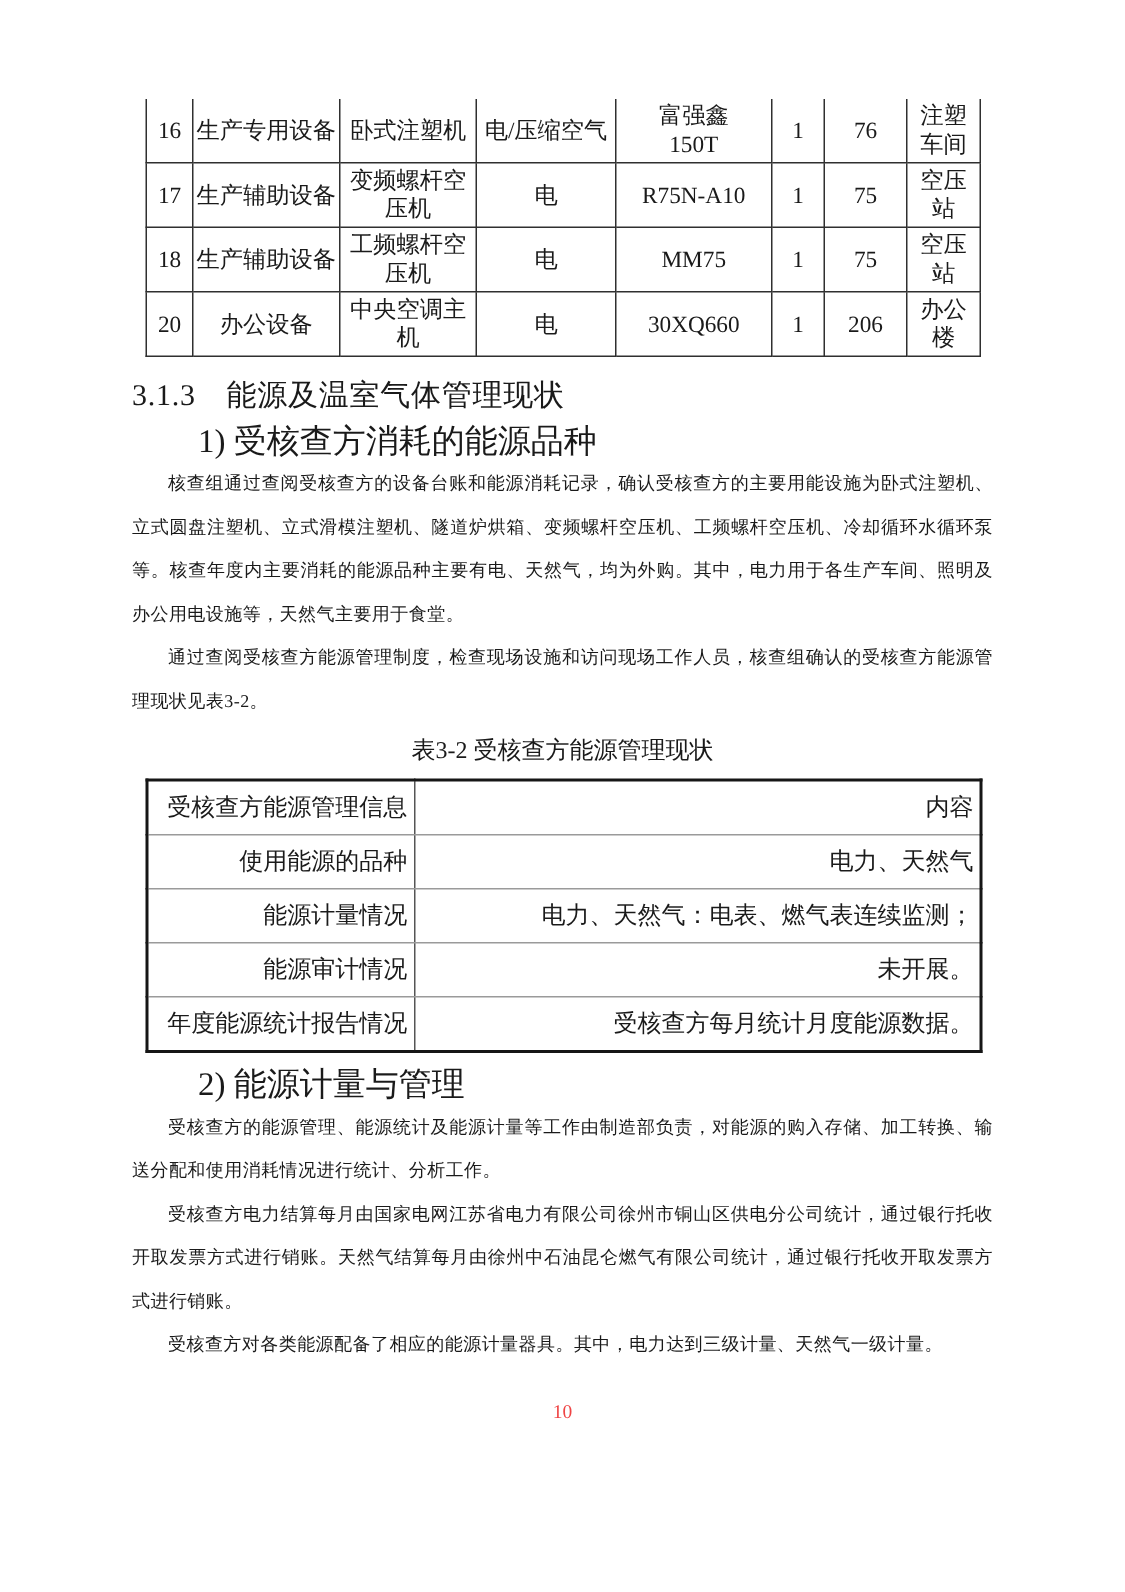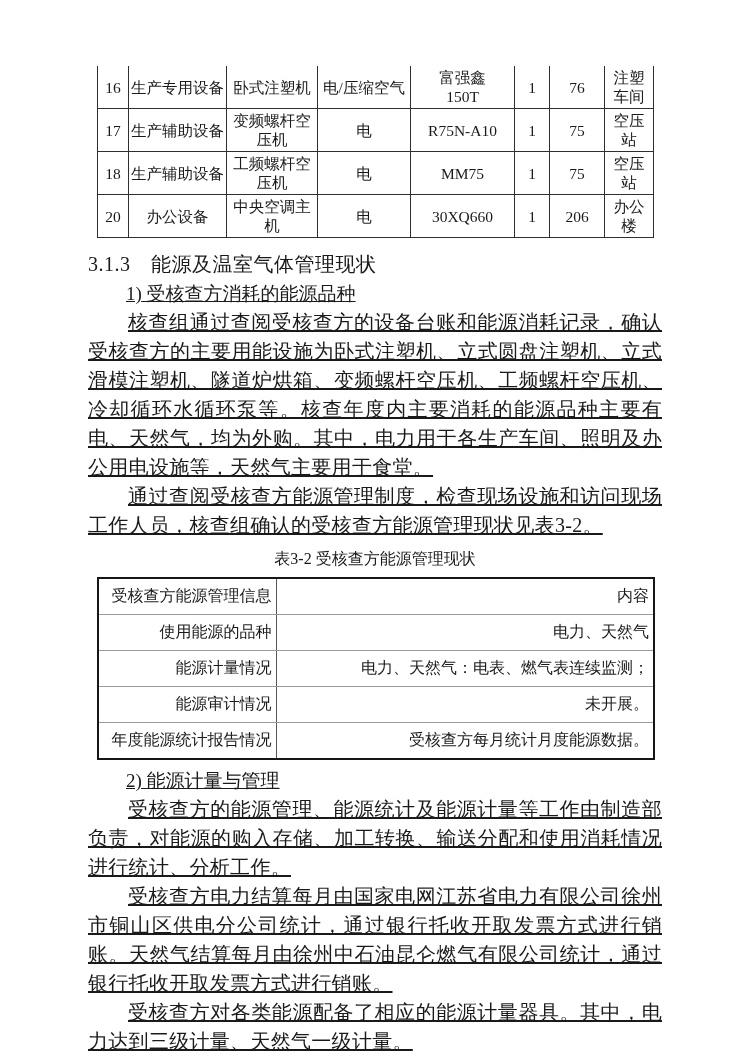--- a/index.html
+++ b/index.html
@@ -59,45 +59,43 @@
   table.mgmt td:first-child { border-right-color: #555555; }
 
   
   .h3 {
     font-size: 20px;
     line-height: 29px;
     margin-top: 12px;
     letter-spacing: 0.5px;
   }
   .subhead {
-    font-size: 19px;
+    font-size: 22px;
     line-height: 29px;
     text-indent: 2em;
-    text-decoration: underline;
   }
   p.body {
     margin: 0;
-    font-size: 20px;
+    font-size: 12px;
     line-height: 29px;
     text-align: justify;
     text-indent: 2em;
     letter-spacing: 0.3px;
-    text-decoration: underline;
   }
   .caption {
     text-align: center;
     font-size: 16px;
     line-height: 29px;
     margin: 4px 0 4px 0;
   }
   .footer {
     text-align: center;
     margin-top: 22px;
     font-size: 13px;
-    color: #4c1d95;
+    color: #ef4444;
   }
 </style>
 </head>
 <body>
 
 <div class="page">
 
   <table class="equip">
     <colgroup>
       <col style="width:31px">

